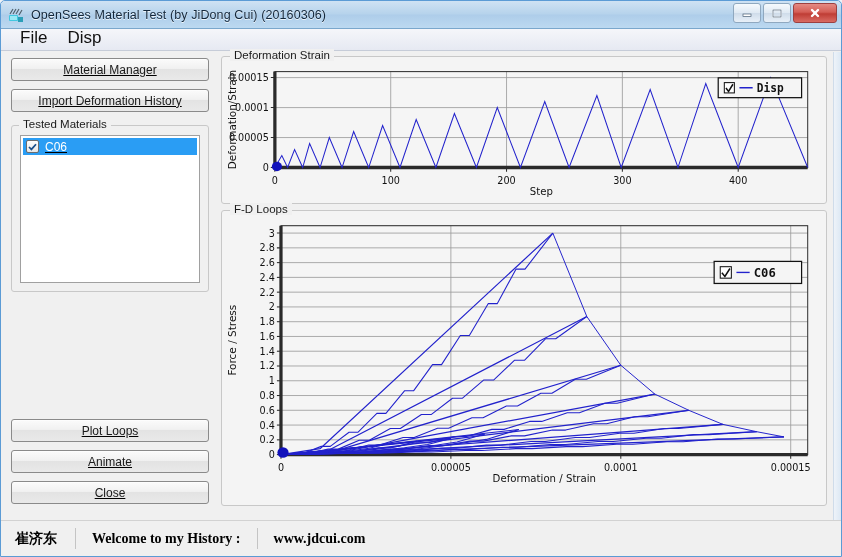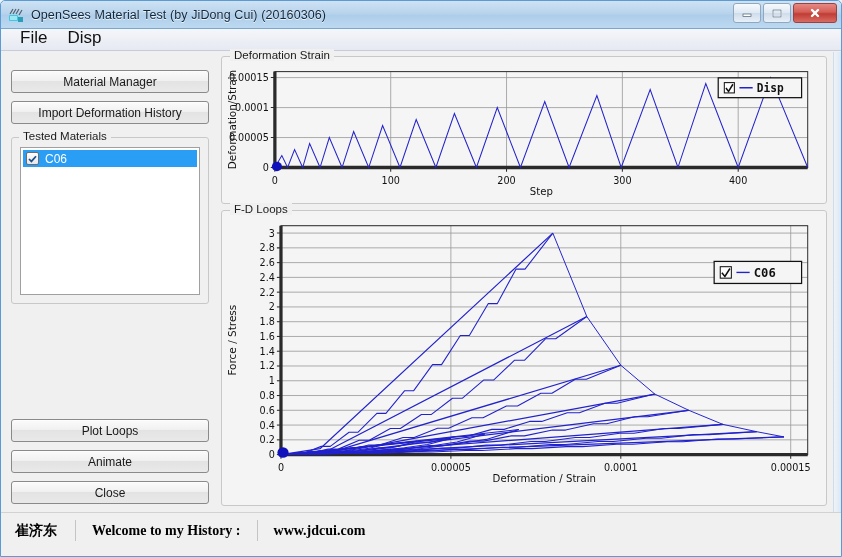--- a/index.html
+++ b/index.html
@@ -71,22 +71,22 @@
   }
   .rail {
     position: absolute; top: 0; right: 0; bottom: 0; width: 8px;
     background: linear-gradient(to right,#eef3f9,#dce8f4);
     border-left: 1px solid #cfdcea;
   }
 
   
   .leftpanel {
     width: 216px; flex: 0 0 216px;
-    padding: 18px 8px 0 10px;
-    display: flex; flex-direction: column;
+    padding: 6px 8px 0 10px;
+    display: flex; flex-direction: column; text-decoration: underline;
   }
   .btn {
     height: 23px;
     border: 1px solid #8a8a8a;
     border-radius: 3px;
     background: linear-gradient(to bottom,#fbfbfb 0%,#f1f1f1 45%,#e3e3e3 50%,#e9e9e9 100%);
     font-size: 12px; color: #1a1a1a;
     display: flex; align-items: center; justify-content: center;
     cursor: pointer;
     margin-bottom: 8px;
@@ -150,21 +150,21 @@
     position: absolute; top: -8px; left: 8px;
     background: #f0f0f0; padding: 0 4px;
     font-size: 11.5px; color: #1a1a1a;
   }
   .chartbox.top { height: 148px; }
   .chartbox.bottom { flex: 1 1 auto; margin-bottom: 8px; }
   .chartsvg { display: block; width: 100%; height: 100%; }
 
   
   .statusbar {
-    position: absolute; left: 0; right: 0; bottom: 8px;
+    position: absolute; left: 0; right: 0; bottom: 0;
     height: 36px;
     background: #f0f0f0;
     border-top: 1px solid #d2d2d2;
     display: flex; align-items: center;
     padding-left: 14px;
     font-family: "Liberation Serif", serif;
   }
   .sb-cell { font-size: 14px; font-weight: bold; color: #000; padding: 0 16px; white-space: nowrap; }
   .sb-cell:first-child { padding-left: 0; padding-right: 18px; }
   .sb-sep { width: 1px; align-self: stretch; margin: 7px 0; background: #c4c4c4; }

